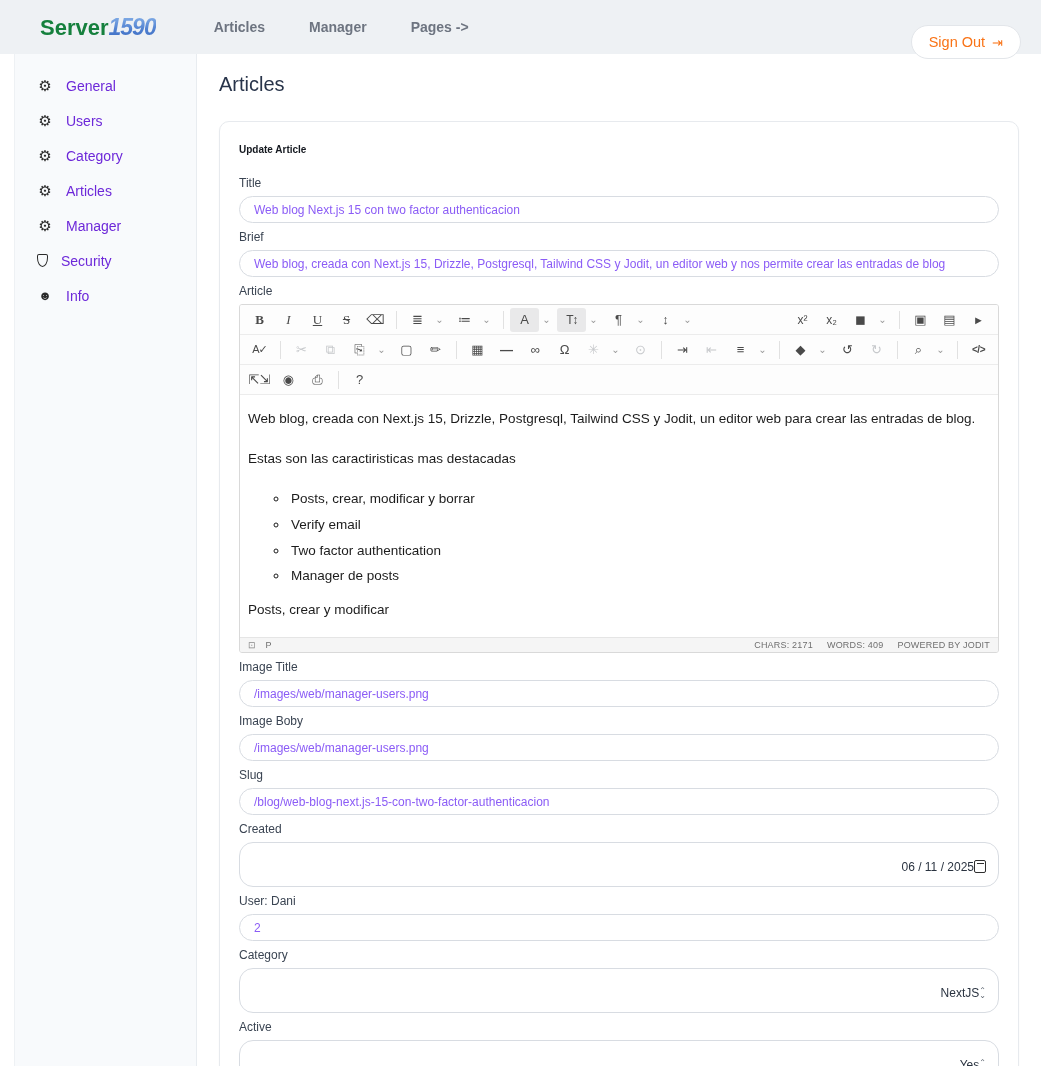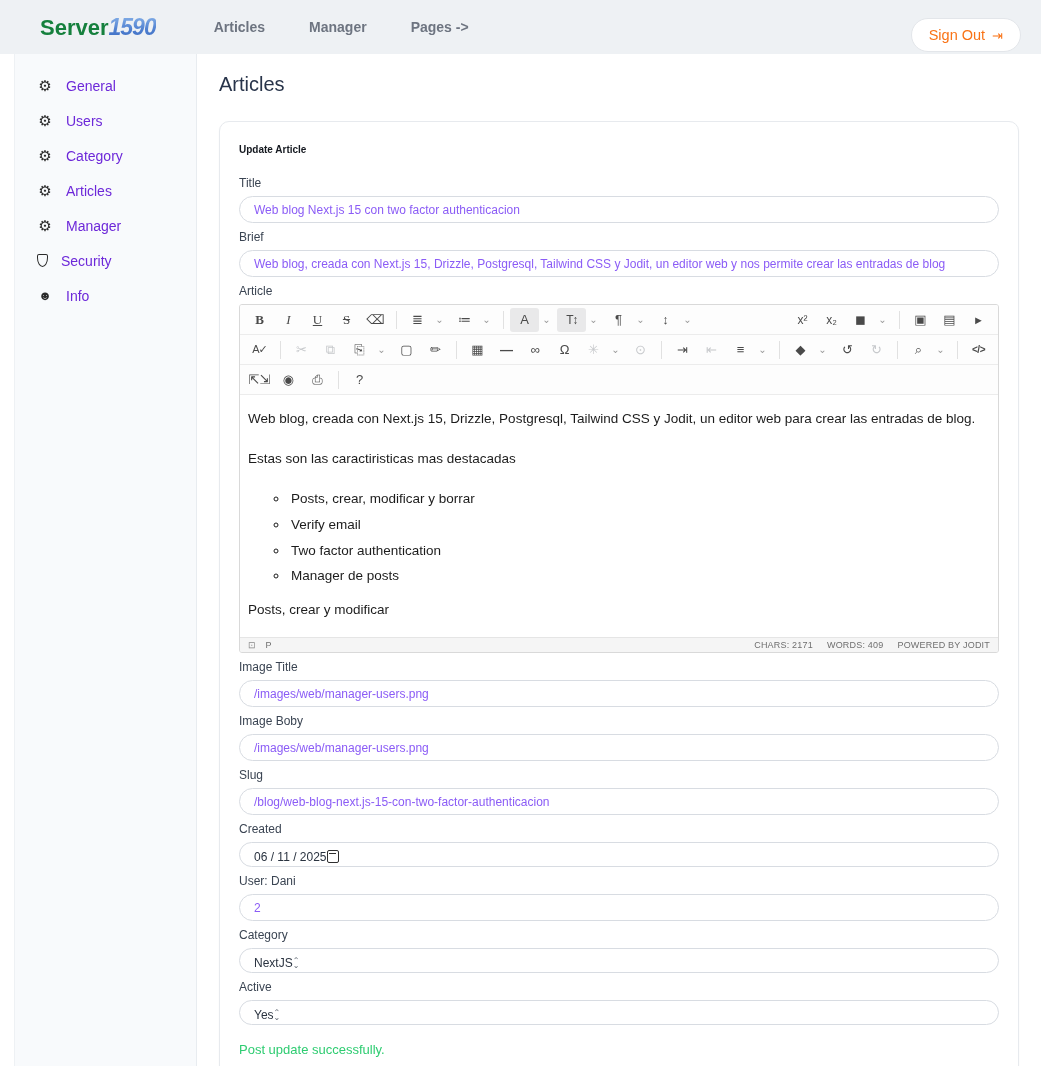--- a/index.html
+++ b/index.html
@@ -8,21 +8,21 @@
 
   
   .topnav{height:54px;background:#eef1f4;display:flex;align-items:center;position:relative;}
   .brand{margin-left:40px;display:flex;align-items:baseline;cursor:pointer;}
   .brand-server{font-size:22px;font-weight:700;color:#15803d;}
   .brand-num{font-size:23px;font-weight:800;font-style:italic;letter-spacing:-1px;
     background:linear-gradient(180deg,#8cb6ea 0%,#4d7ecf 60%,#3b6bc0 100%);
     -webkit-background-clip:text;background-clip:text;color:transparent;text-decoration:underline;}
   .navlinks{display:flex;gap:44px;margin-left:58px;}
   .navlink{font-size:14px;font-weight:700;color:#6d7480;cursor:pointer;text-decoration:none;}
-  .signout{position:absolute;right:20px;top:18px;display:flex;align-items:center;gap:7px;
+  .signout{position:absolute;right:20px;top:25px;display:flex;align-items:center;gap:7px;
     background:#fff;border:1px solid #e3e6ea;border-radius:18px;padding:8px 17px;
     color:#f97316;font-size:14.5px;font-family:inherit;cursor:pointer;}
   .so-icon{font-size:13px;}
 
   
   .layout{display:flex;height:1012px;padding-left:14px;}
   .sidebar{width:183px;background:#f8fafc;border-left:1px solid #eef1f4;border-right:1px solid #e8ecf0;
     padding-top:14px;flex-shrink:0;}
   .side-item{display:flex;align-items:center;gap:13px;height:35px;padding-left:22px;
     font-size:14px;color:#6d28d9;cursor:pointer;}
@@ -35,21 +35,21 @@
   .main{flex:1;padding:18px 24px 0 22px;}
   .page-title{margin:0;font-size:20px;font-weight:500;color:#28344a;line-height:24px;}
 
   
   .card{margin-top:25px;border:1px solid #e7eaee;border-radius:10px;background:#fff;
     padding:16px 19px 20px;box-shadow:0 1px 2px rgba(16,24,40,.04);}
   .card-title{margin:6px 0 21px;font-size:10px;font-weight:700;color:#14181f;}
   .f-label{font-size:12px;color:#3a4452;margin:7px 0 6px;}
   .pill-input{display:block;width:100%;height:27px;border:1px solid #d8dce2;border-radius:14px;
     padding:0 14px;font-size:12px;color:#8b5cf6;font-family:inherit;background:#fff;outline:none;}
-  .pill-box{display:flex;align-items:center;justify-content:flex-start;width:100%;height:25px;
+  .pill-box{display:flex;align-items:center;justify-content:flex-end;width:100%;height:45px;
     border:1px solid #d8dce2;border-radius:14px;padding:4px 12px 0 14px;font-size:12px;color:#2a3340;
     background:#fff;cursor:pointer;}
   .caret{display:flex;flex-direction:column;align-items:center;color:#5d6570;font-size:8px;line-height:5px;}
   .caret::before{content:"⌃";}
   .caret::after{content:"⌄";}
   .cal{width:12px;height:13px;border:1.4px solid #2f2f2f;border-radius:2px;position:relative;cursor:pointer;}
   .cal::before{content:"";position:absolute;left:1.5px;right:1.5px;top:2px;border-top:1.4px solid #2f2f2f;}
 
   
   .editor{border:1px solid #d9d9d9;border-radius:3px;margin:0 0 6px;overflow:hidden;}

